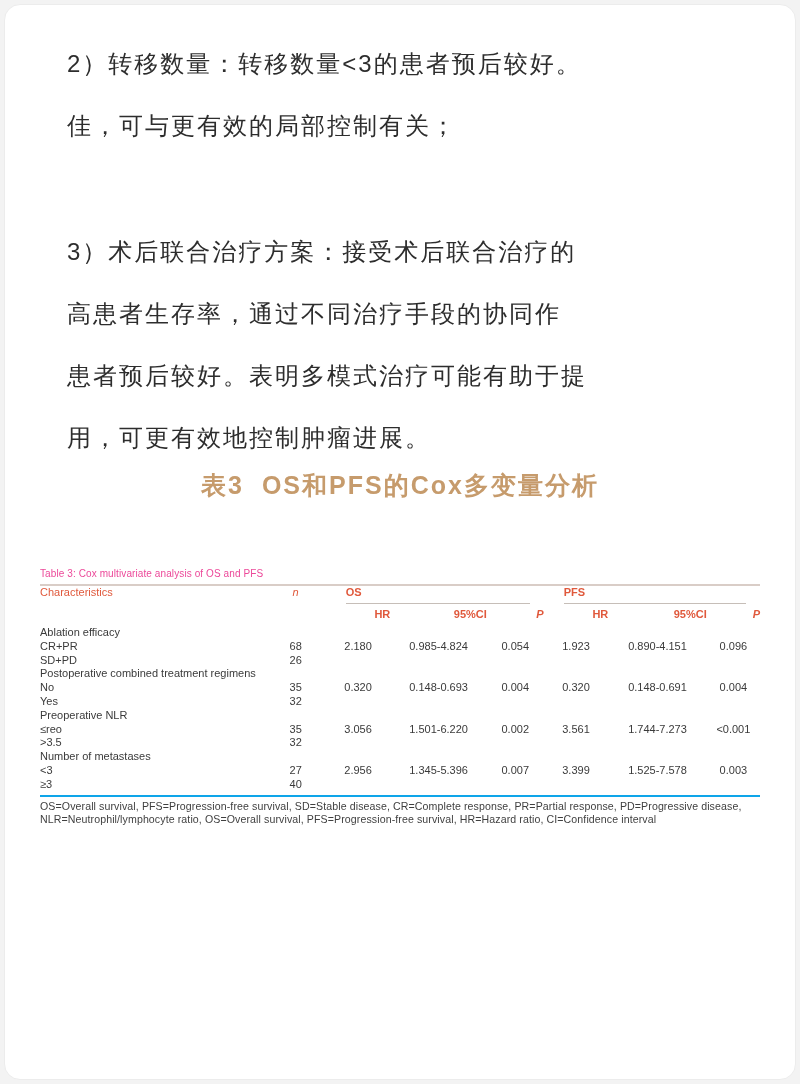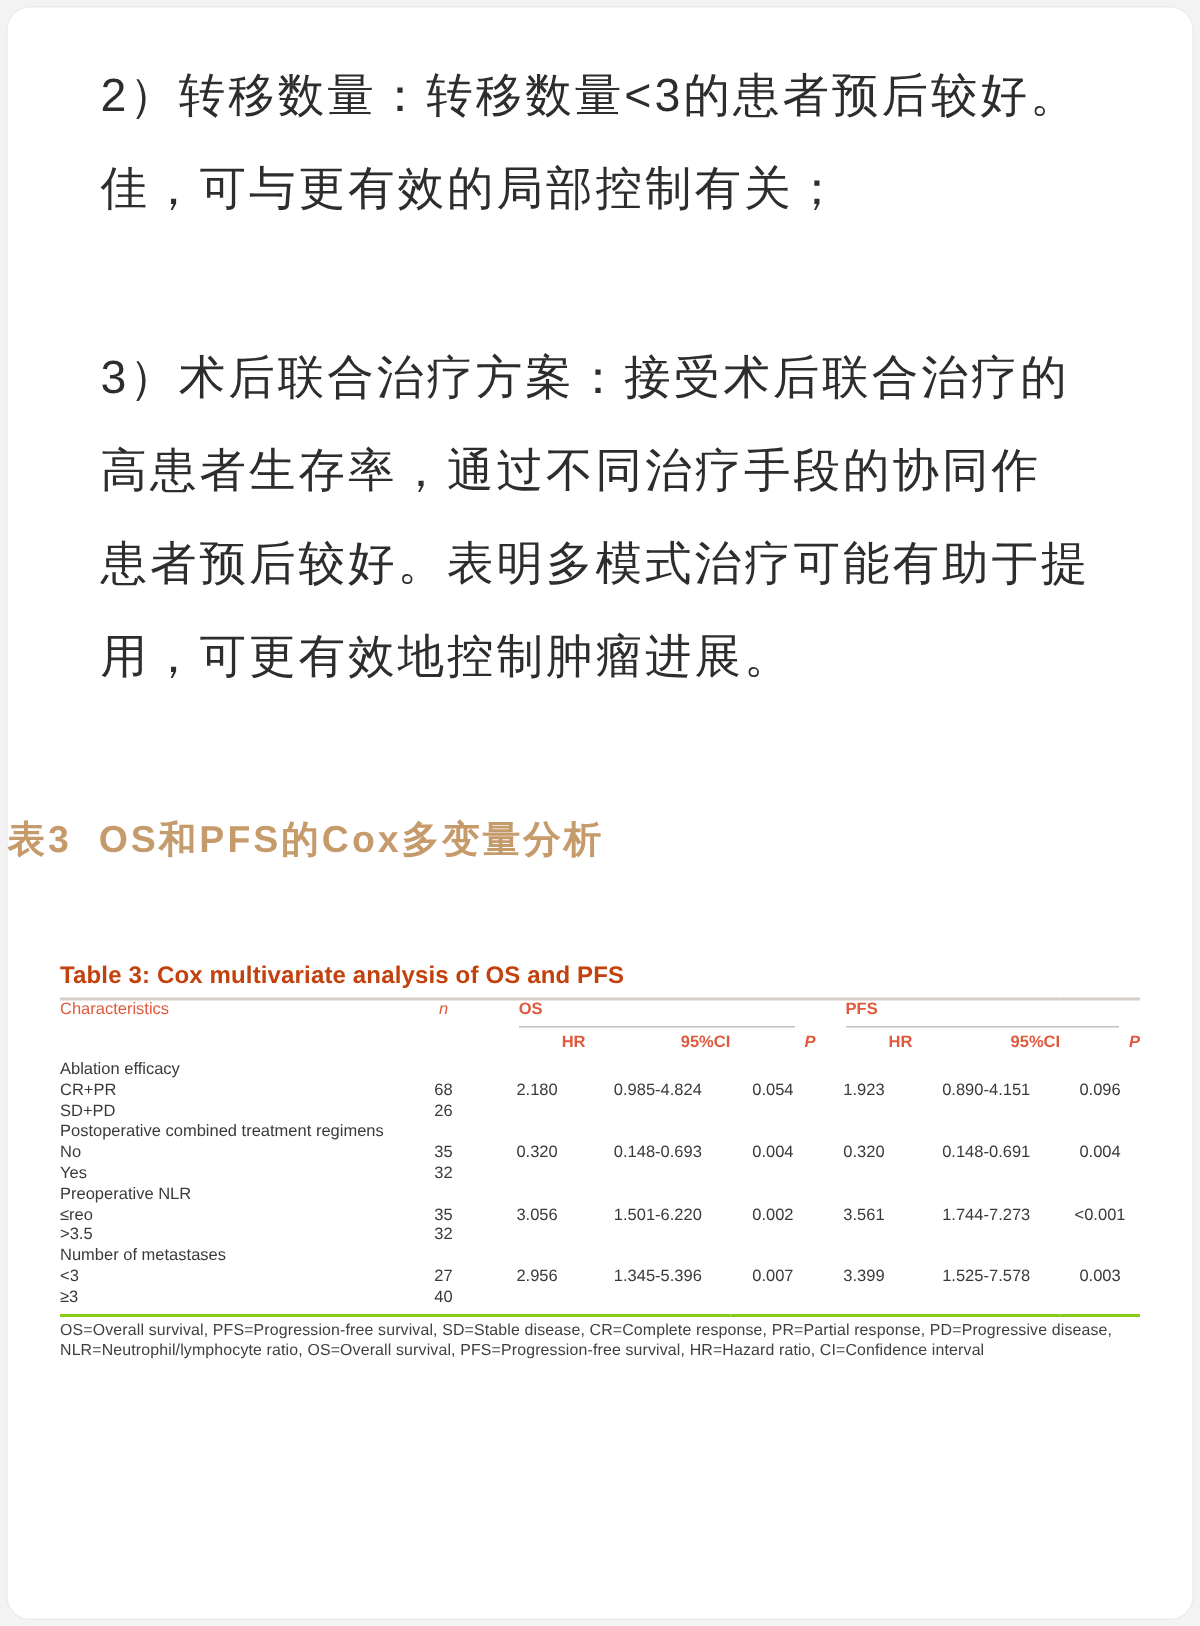--- a/index.html
+++ b/index.html
@@ -7,49 +7,49 @@
   body { font-family: "Liberation Sans", "DejaVu Sans", sans-serif; }
   .card {
     position: absolute; left: 4px; top: 4px; width: 792px; height: 1076px;
     background: #ffffff; border: 1px solid #ececec; border-radius: 16px;
     overflow: hidden;
   }
   
   .text-block {
     padding: 28px 56px 0 62px;
     color: #2d2d2d;
-    font-size: 31px;
+    font-size: 24px;
     line-height: 62px;
     letter-spacing: 2px;
   }
   .text-block .line { display: block; white-space: nowrap; }
   .para-2 { margin-top: 64px; }
   
   .cn-title {
-    margin-top: 74px;
+    text-align: center;
     color: #C69B6C;
     font-size: 25px;
     font-weight: bold;
     letter-spacing: 2px;
     white-space: pre;
   }
   
   .table-section { padding: 0 35px; margin-top: 66px; }
   .tbl-title {
-    font-size: 16px;
-    font-weight: bold;
-    color: #c2410c;
+    font-size: 10px;
+    font-weight: normal;
+    color: #ec4899;
     margin-bottom: 5px;
     letter-spacing: 0.1px;
   }
   table.cox {
     width: 100%;
     border-collapse: collapse;
     border-top: 2px solid #d9cdc7;
-    border-bottom: 2px solid #84cc16;
+    border-bottom: 2px solid #0ea5e9;
     font-size: 11px;
     color: #3a3a3a;
   }
   table.cox th, table.cox td { font-weight: normal; padding: 0; }
   th.hdr {
     color: #E0593C;
     font-weight: bold;
     text-align: left;
     vertical-align: top;
     padding-top: 7px;

